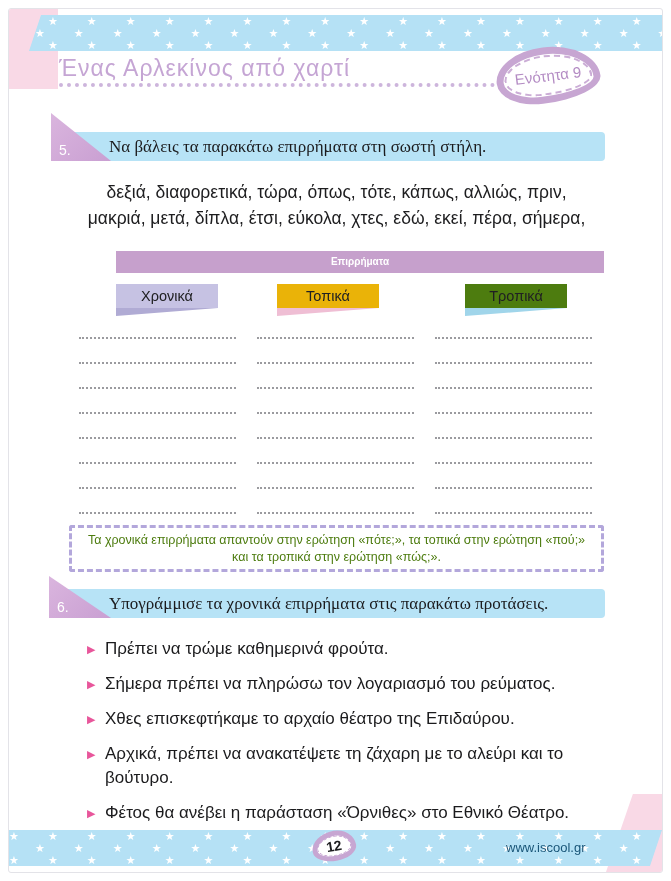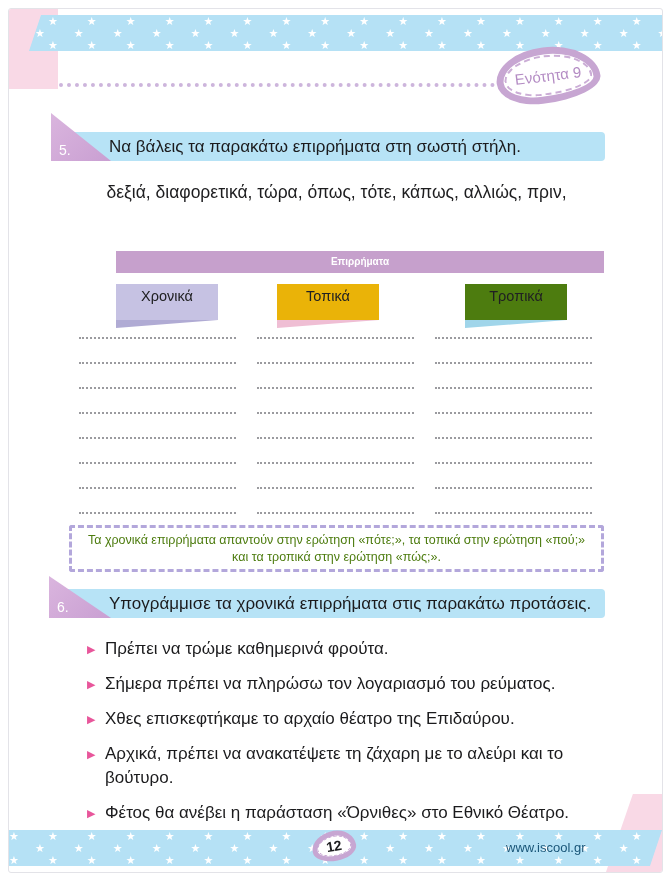--- a/index.html
+++ b/index.html
@@ -21,37 +21,37 @@
   .page-title { position:absolute; left:50px; top:46px; font-size:23px; color:#c5a5d4; letter-spacing:1px; z-index:3; }
   .title-dots { position:absolute; left:50px; top:74px; width:452px; border-bottom:4px dotted #cdb5dc; z-index:3; }
   .unit-badge { position:absolute; left:487px; top:38px; width:104px; height:56px;
                 border:7px solid #c7a6d2; background:#fff; border-radius:48% 52% 58% 42% / 55% 62% 38% 45%;
                 transform:rotate(-7deg); z-index:4; display:flex; align-items:center; justify-content:center; }
   .unit-badge::after { content:""; position:absolute; inset:1px; border:2px dashed #cbadd6; border-radius:inherit; }
   .unit-badge span { color:#b48cc4; font-size:15px; }
 
   
   .ex-bar { position:absolute; left:44px; width:552px; height:29px; background:#b7e3f6;
-            border-radius:0 4px 4px 0; font-size:17px; color:#1b1b1d; line-height:29px; padding-left:56px; }
+            border-radius:0 4px 4px 0; font-size:17px; color:#1b1b1d; line-height:29px; padding-left:56px;font-family:Liberation Serif, serif; }
   .ex-bar5 { top:123px; }
   .ex-bar6 { top:580px; }
   .ex-tag { position:absolute; background:linear-gradient(135deg,#dab5de,#c99fd2);
             clip-path:polygon(0 0,100% 100%,0 100%); z-index:2; }
   .ex-tag5 { left:42px; top:104px; width:60px; height:48px; }
   .ex-tag6 { left:40px; top:567px; width:62px; height:42px; }
   .ex-tag span { position:absolute; left:8px; bottom:3px; color:#fff; font-size:14px; }
 
   
   .adverbs { position:absolute; left:60px; top:170px; width:535px; text-align:center;
              font-size:17.5px; line-height:26px; color:#1d1d1f; }
 
   
   .tbl-header { position:absolute; left:107px; top:242px; width:488px; height:22px; background:#c6a0cc;
                 color:#fff; font-weight:bold; font-size:10px; text-align:center; line-height:22px; }
-  .chip { position:absolute; top:275px; width:102px; height:36px; font-size:14.5px; color:#202022;
+  .chip { position:absolute; top:275px; width:102px; height:24px; font-size:14.5px; color:#202022;
           text-align:center; line-height:24px; }
   .chip::after { content:""; position:absolute; left:0; top:100%; width:100%; height:8px;
                  clip-path:polygon(0 0,100% 0,0 100%); }
   .chip-time { left:107px; background:#c6c2e3; }
   .chip-time::after { background:#b0abd4; }
   .chip-place { left:268px; background:#eab308; }
   .chip-place::after { background:#efbed4; }
   .chip-manner { left:456px; background:#4d7c0f; }
   .chip-manner::after { background:#a0d5ea; }
 
@@ -88,34 +88,36 @@
       <div class="starrow">★ ★ ★ ★ ★ ★ ★ ★ ★ ★ ★ ★ ★ ★ ★ ★ ★ ★ ★ ★ ★ ★ ★ ★ ★ ★ ★ ★ ★ ★ ★ ★ ★ ★ ★ ★ ★ ★ ★ ★ ★ ★ ★ ★ ★ ★</div>
       <div class="starrow">★ ★ ★ ★ ★ ★ ★ ★ ★ ★ ★ ★ ★ ★ ★ ★ ★ ★ ★ ★ ★ ★ ★ ★ ★ ★ ★ ★ ★ ★ ★ ★ ★ ★ ★ ★ ★ ★ ★ ★ ★ ★ ★ ★ ★ ★</div>
       <div class="starrow">★ ★ ★ ★ ★ ★ ★ ★ ★ ★ ★ ★ ★ ★ ★ ★ ★ ★ ★ ★ ★ ★ ★ ★ ★ ★ ★ ★ ★ ★ ★ ★ ★ ★ ★ ★ ★ ★ ★ ★ ★ ★ ★ ★ ★ ★</div>
     </div>
   <div class="starbar starbar-bottom">
       <div class="starrow">★ ★ ★ ★ ★ ★ ★ ★ ★ ★ ★ ★ ★ ★ ★ ★ ★ ★ ★ ★ ★ ★ ★ ★ ★ ★ ★ ★ ★ ★ ★ ★ ★ ★ ★ ★ ★ ★ ★ ★ ★ ★ ★ ★ ★ ★</div>
       <div class="starrow">★ ★ ★ ★ ★ ★ ★ ★ ★ ★ ★ ★ ★ ★ ★ ★ ★ ★ ★ ★ ★ ★ ★ ★ ★ ★ ★ ★ ★ ★ ★ ★ ★ ★ ★ ★ ★ ★ ★ ★ ★ ★ ★ ★ ★ ★</div>
       <div class="starrow">★ ★ ★ ★ ★ ★ ★ ★ ★ ★ ★ ★ ★ ★ ★ ★ ★ ★ ★ ★ ★ ★ ★ ★ ★ ★ ★ ★ ★ ★ ★ ★ ★ ★ ★ ★ ★ ★ ★ ★ ★ ★ ★ ★ ★ ★</div>
     </div>
 
+  <div class="page-title">Ένας Αρλεκίνος από χαρτί</div>
   <div class="title-dots"></div>
   <div class="unit-badge">
     <span>Ενότητα 9</span>
   </div>
 
   <div class="ex-bar ex-bar5">
     <span>Να βάλεις τα παρακάτω επιρρήματα στη σωστή στήλη.</span>
   </div>
   <div class="ex-tag ex-tag5">
     <span>5.</span>
   </div>
 
   <div class="adverbs">
     <div>δεξιά, διαφορετικά, τώρα, όπως, τότε, κάπως, αλλιώς, πριν,</div>
+    <div>μακριά, μετά, δίπλα, έτσι, εύκολα, χτες, εδώ, εκεί, πέρα, σήμερα,</div>
   </div>
 
   <div class="tbl-header">Επιρρήματα</div>
   <div class="chip chip-time">Χρονικά</div>
   <div class="chip chip-place">Τοπικά</div>
   <div class="chip chip-manner">Τροπικά</div>
 
   <div class="answers-grid">
       <div class="answer-line"></div>
       <div class="answer-line"></div>

